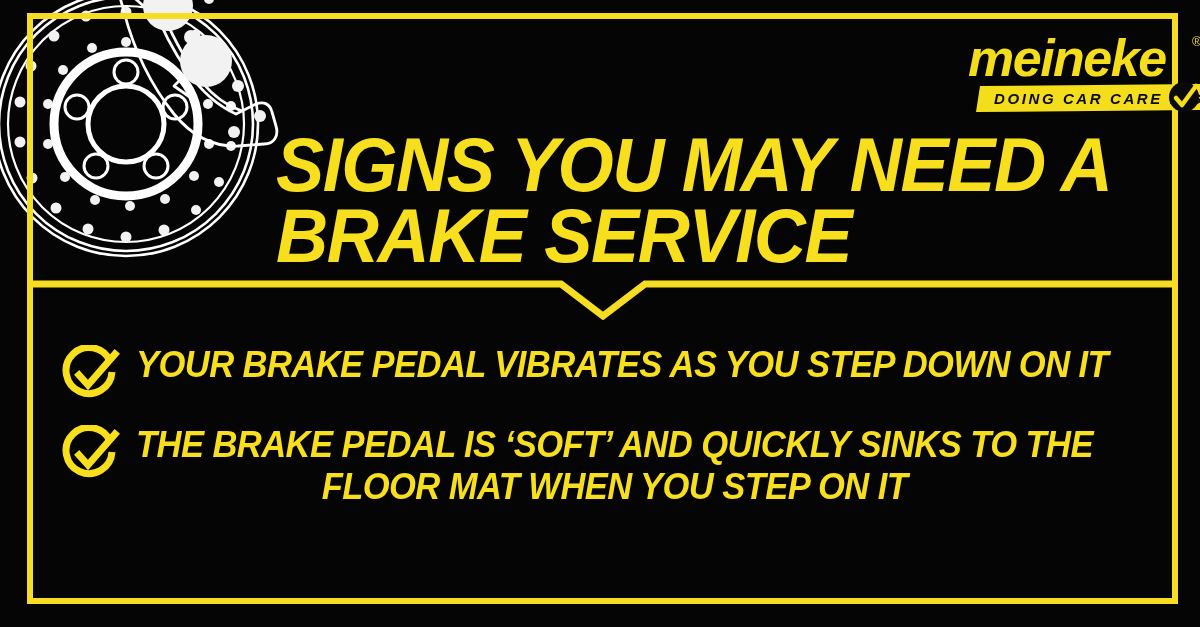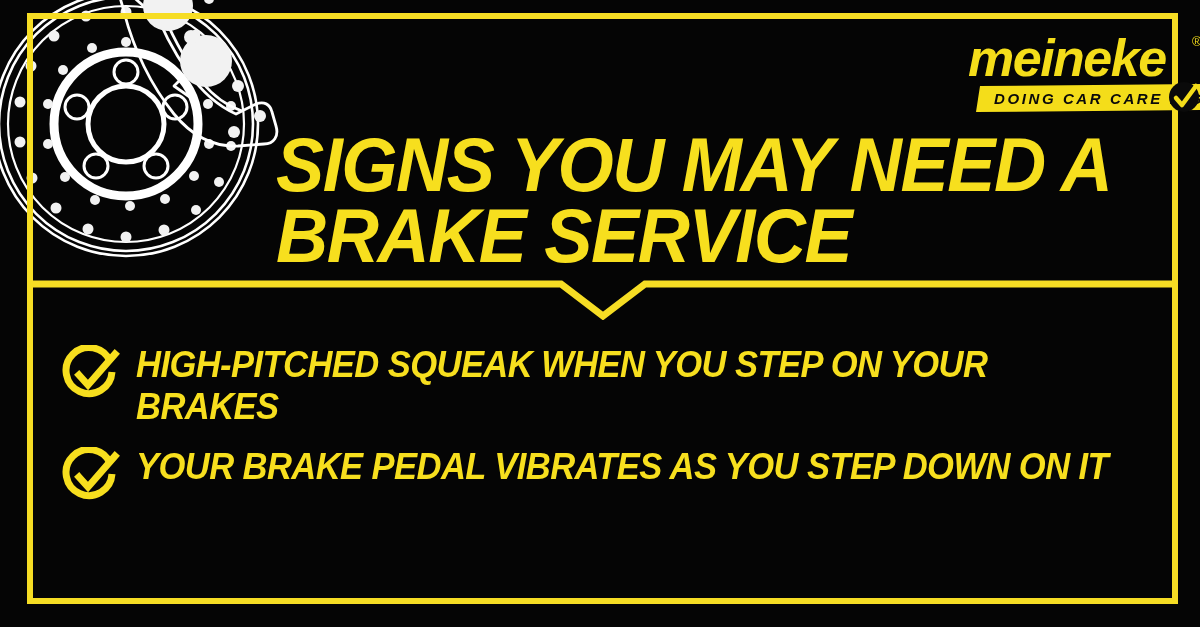--- a/index.html
+++ b/index.html
@@ -233,36 +233,37 @@
   </div>
 
   <div class="divider">
     <svg viewBox="0 0 1151 40" width="1151" height="40" preserveAspectRatio="none" aria-hidden="true">
       <path d="M 0 4 L 534 4 L 576 36 L 618 4 L 1151 4" fill="none" stroke="#F6DD24" stroke-width="7" stroke-linejoin="miter" vector-effect="non-scaling-stroke"></path>
     </svg>
   </div>
 
   <div class="checklist">
 
-    <div class="check-item">
-      <span class="check-icon">
-        <svg viewBox="0 0 58 58" width="58" height="58" aria-hidden="true">
-          <path d="M 48 16 A 23 23 0 1 0 50 27" fill="none" stroke="#F7DF1E" stroke-width="7" stroke-linecap="butt"></path>
-          <path d="M 17 30 L 26 40 L 53 9" fill="none" stroke="#F7DF1E" stroke-width="7" stroke-linecap="square" stroke-linejoin="miter"></path>
-        </svg>
-      </span>
-      <span class="check-text">HIGH-PITCHED SQUEAK WHEN YOU STEP ON  YOUR BRAKES</span>
-    </div>
 
     <div class="check-item">
       <span class="check-icon">
         <svg viewBox="0 0 58 58" width="58" height="58" aria-hidden="true">
           <path d="M 48 16 A 23 23 0 1 0 50 27" fill="none" stroke="#F7DF1E" stroke-width="7" stroke-linecap="butt"></path>
           <path d="M 17 30 L 26 40 L 53 9" fill="none" stroke="#F7DF1E" stroke-width="7" stroke-linecap="square" stroke-linejoin="miter"></path>
         </svg>
       </span>
       <span class="check-text">YOUR BRAKE PEDAL VIBRATES AS YOU STEP DOWN ON IT</span>
     </div>
 
+    <div class="check-item">
+      <span class="check-icon">
+        <svg viewBox="0 0 58 58" width="58" height="58" aria-hidden="true">
+          <path d="M 48 16 A 23 23 0 1 0 50 27" fill="none" stroke="#F7DF1E" stroke-width="7" stroke-linecap="butt"></path>
+          <path d="M 17 30 L 26 40 L 53 9" fill="none" stroke="#F7DF1E" stroke-width="7" stroke-linecap="square" stroke-linejoin="miter"></path>
+        </svg>
+      </span>
+      <span class="check-text">THE BRAKE PEDAL IS ‘SOFT’ AND QUICKLY SINKS TO THE
+FLOOR MAT WHEN YOU STEP ON IT</span>
+    </div>
 
   </div>
 
 </div>
 
 </body></html>

